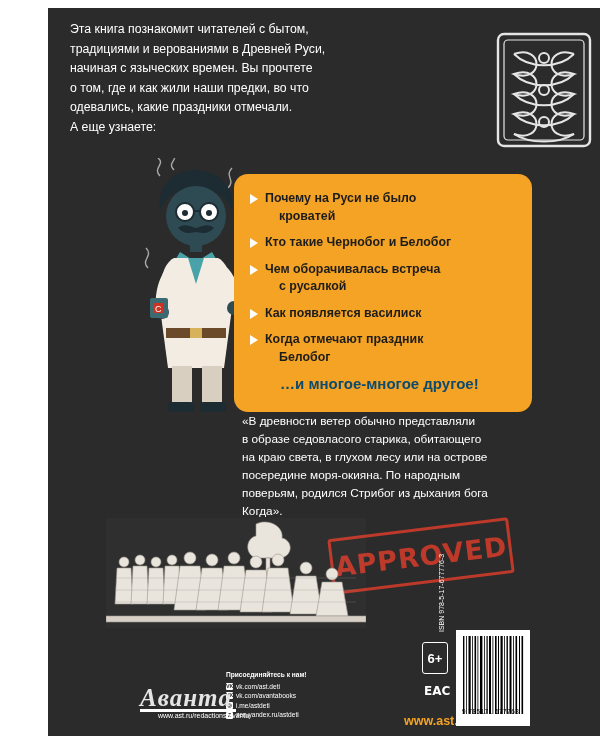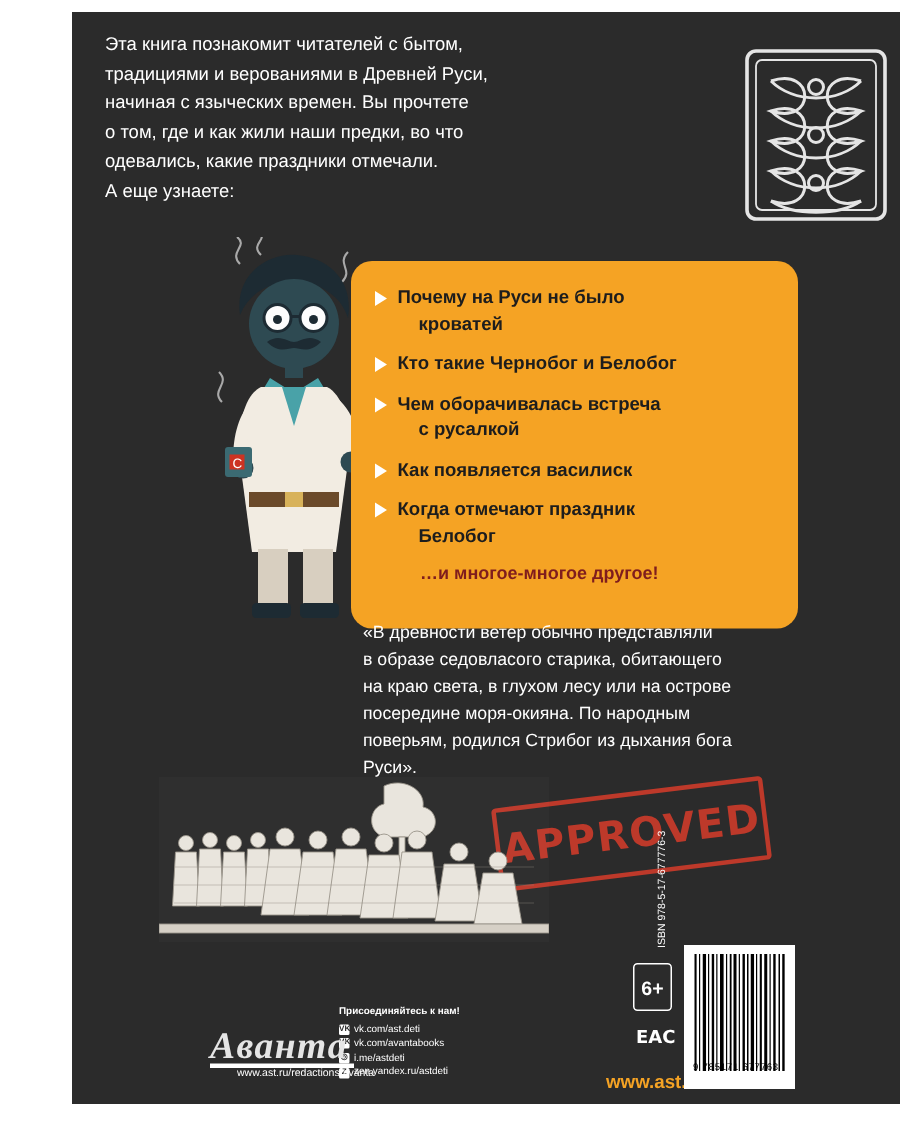--- a/index.html
+++ b/index.html
@@ -52,21 +52,21 @@
   }
 
   
   .panel {
     position: absolute;
     left: 186px;
     top: 166px;
     width: 298px;
     border-radius: 14px;
     background: #f5a324;
-    padding: 16px 16px 30px 16px;
+    padding: 16px 16px 20px 16px;
     box-sizing: border-box;
   }
   .bullet {
     display: flex;
     align-items: flex-start;
     margin-bottom: 9px;
   }
   .bullet:last-child { margin-bottom: 0; }
   .tri {
     width: 0;
@@ -79,22 +79,22 @@
     flex: 0 0 auto;
   }
   .btext {
     color: #1d1d1d;
     font-size: 12.4px;
     font-weight: bold;
     line-height: 17.5px;
   }
   .btext .l2 { display: block; padding-left: 14px; }
   .lastline {
-    color: #7f1d1d;
-    font-size: 12px;
+    color: #0c4a6e;
+    font-size: 15px;
     font-weight: bold;
     padding-left: 30px;
     margin-top: 2px;
   }
 
   
   .quote {
     position: absolute;
     left: 194px;
     top: 404px;
@@ -389,21 +389,21 @@
       </div>
       <div class="lastline">…и многое-многое другое!</div>
     </div>
 
     <div class="quote">
       <div>«В древности ветер обычно представляли</div>
       <div>в образе седовласого старика, обитающего</div>
       <div>на краю света, в глухом лесу или на острове</div>
       <div>посередине моря-окияна. По народным</div>
       <div>поверьям, родился Стрибог из дыхания бога</div>
-      <div>Руси».</div>
+      <div>Когда».</div>
     </div>
 
     <div class="stamp">
       <div class="stamp-box">
         <span class="stamp-text">APPROVED</span>
       </div>
     </div>
 
     <svg class="engraving" viewBox="0 0 260 110">
       <rect x="0" y="0" width="260" height="110" fill="#ffffff" opacity="0.02"></rect>

